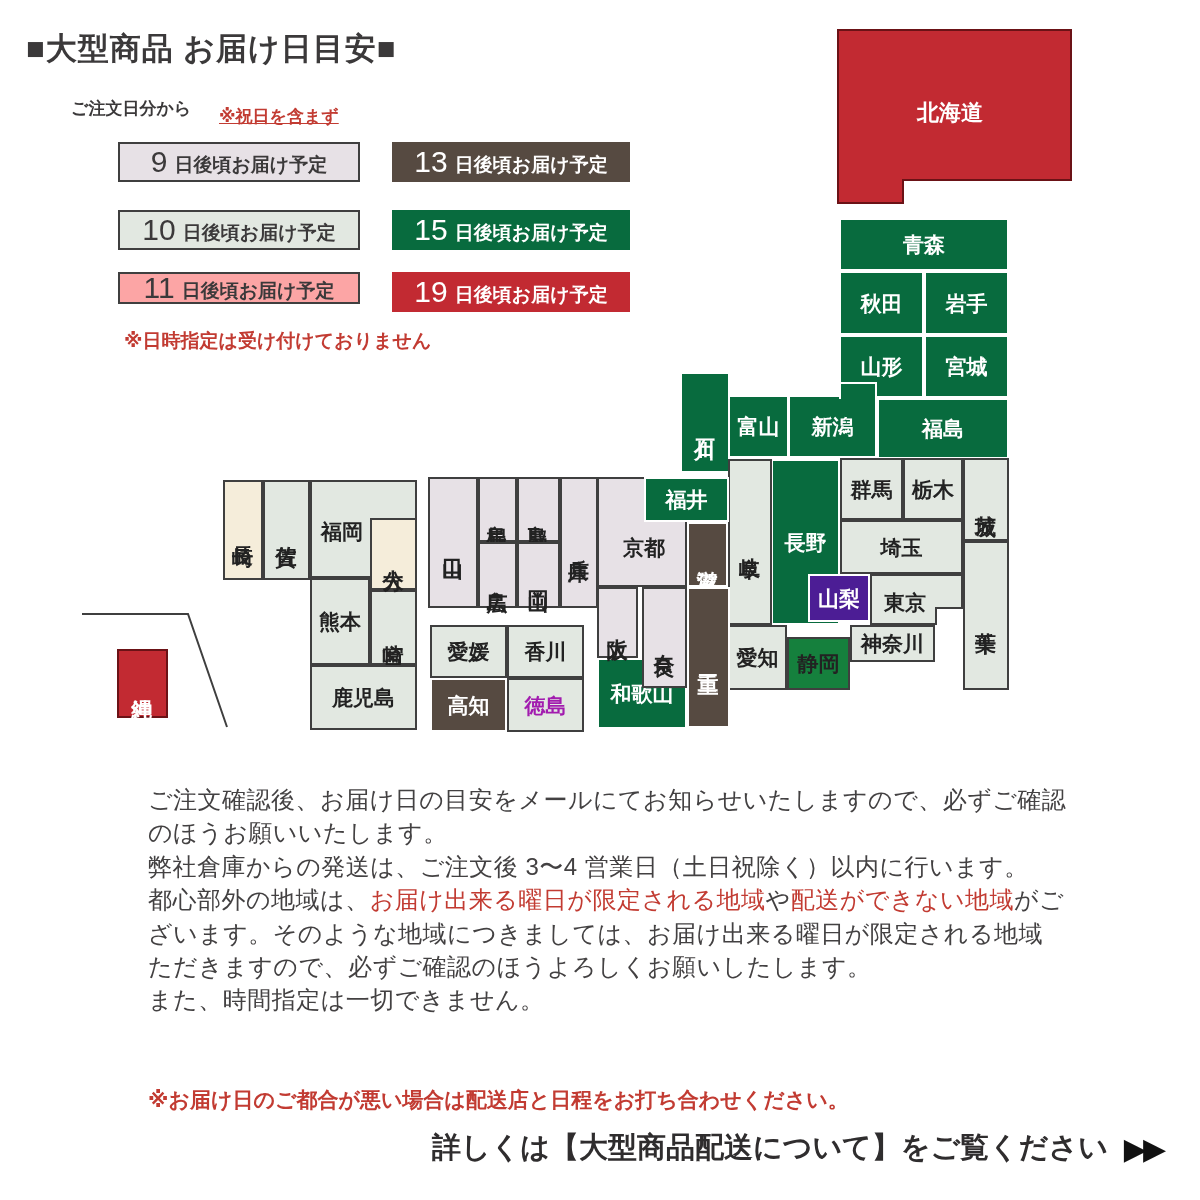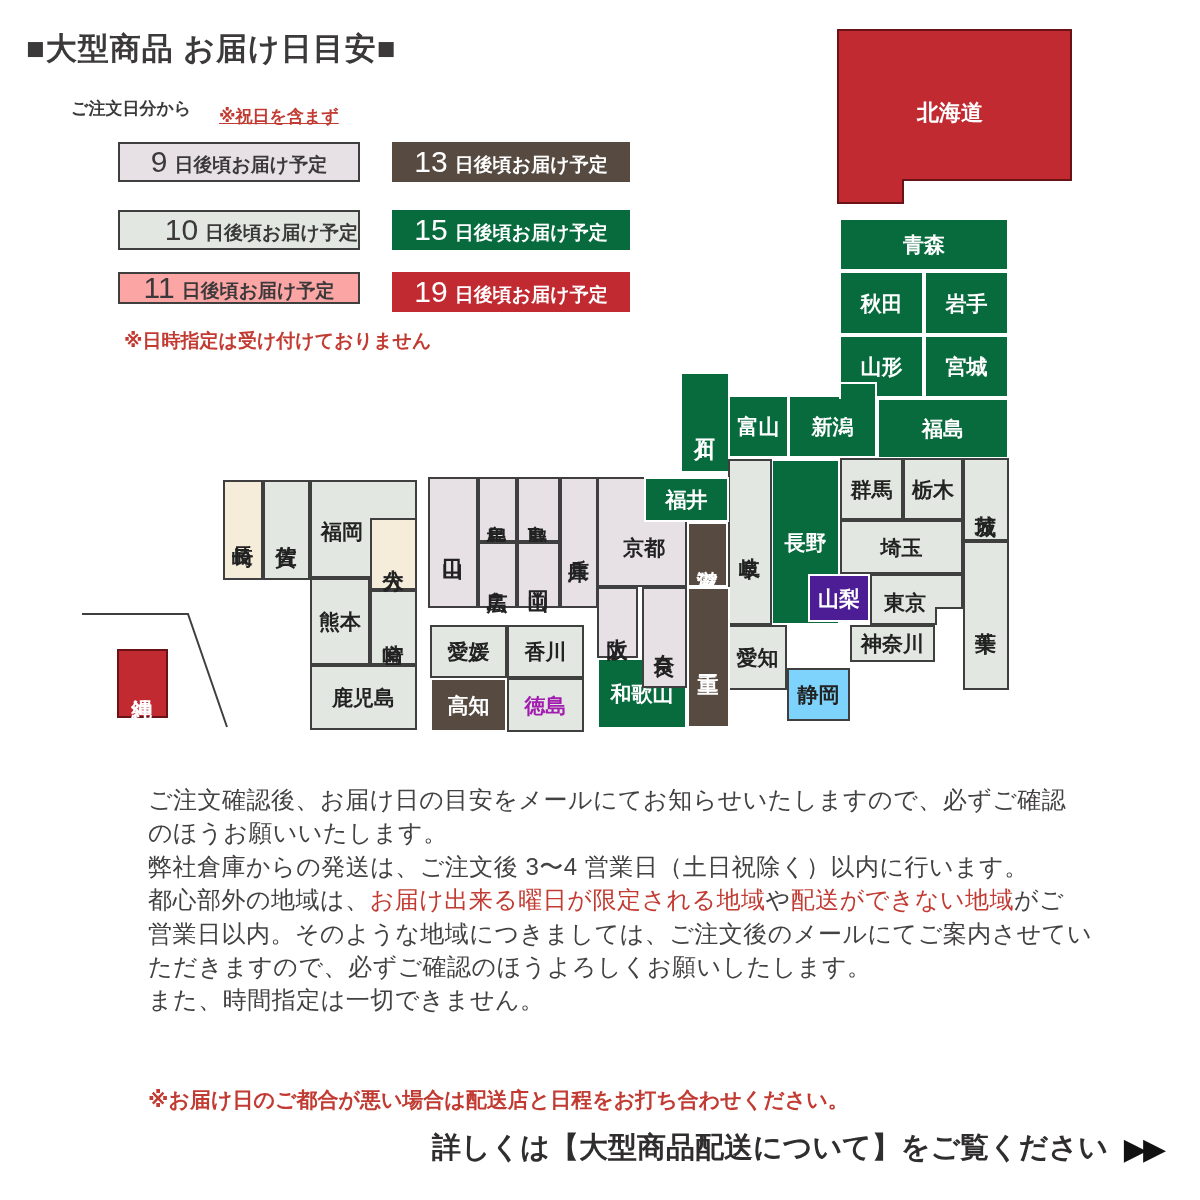--- a/index.html
+++ b/index.html
@@ -61,21 +61,21 @@
 <div class="holiday-note">※祝日を含まず</div>
 <div id="legend-layer">
     <div class="legend-box" style="left: 118px; top: 142px; width: 242px; height: 40px; background: rgb(231, 225, 230); color: rgb(59, 57, 58); border: 2px solid rgb(63, 63, 63);">
       <span class="num">9</span>
       <span class="suffix">日後頃お届け予定</span>
     </div>
     <div class="legend-box" style="left: 392px; top: 142px; width: 238px; height: 40px; background: rgb(86, 74, 65); color: rgb(255, 255, 255);">
       <span class="num">13</span>
       <span class="suffix">日後頃お届け予定</span>
     </div>
-    <div class="legend-box" style="left: 118px; top: 210px; width: 242px; height: 40px; background: rgb(226, 232, 225); color: rgb(59, 57, 58); border: 2px solid rgb(63, 63, 63); justify-content: flex-end;">
+    <div class="legend-box" style="left: 118px; top: 210px; width: 242px; height: 40px; background: rgb(226, 232, 225); color: rgb(59, 57, 58); border: 2px solid rgb(63, 63, 63);">
       <span class="num">10</span>
       <span class="suffix">日後頃お届け予定</span>
     </div>
     <div class="legend-box" style="left: 392px; top: 210px; width: 238px; height: 40px; background: rgb(8, 107, 62); color: rgb(255, 255, 255);">
       <span class="num">15</span>
       <span class="suffix">日後頃お届け予定</span>
     </div>
     <div class="legend-box" style="left: 118px; top: 272px; width: 242px; height: 32px; background: #fca5a5; color: rgb(59, 57, 58); border: 2px solid rgb(63, 63, 63);">
       <span class="num">11</span>
       <span class="suffix">日後頃お届け予定</span>
@@ -145,21 +145,21 @@
     </div>
     <div class="pref" style="left: 840px; top: 520px; width: 123px; height: 54px; background: rgb(226, 232, 225); color: rgb(34, 34, 34); border: 2px solid rgb(63, 63, 63);">
       <span class="plabel">埼玉</span>
     </div>
     <div class="pref vert" style="left: 963px; top: 541px; width: 46px; height: 149px; background: rgb(226, 232, 225); color: rgb(34, 34, 34); border: 2px solid rgb(63, 63, 63);">
       <span class="plabel">千葉</span>
     </div>
     <div class="pref" style="left: 850px; top: 625px; width: 85px; height: 37px; background: rgb(226, 232, 225); color: rgb(34, 34, 34); border: 2px solid rgb(63, 63, 63);">
       <span class="plabel">神奈川</span>
     </div>
-    <div class="pref" style="left: 787px; top: 668px; width: 63px; height: 53px; background: #7dd3fc; color: rgb(34, 34, 34); border: 2px solid rgb(63, 63, 63);">
+    <div class="pref" style="left: 787px; top: 637px; width: 63px; height: 53px; background: #15803d; color: rgb(34, 34, 34); border: 2px solid rgb(63, 63, 63);">
       <span class="plabel">静岡</span>
     </div>
     <div class="pref" style="left: 728px; top: 625px; width: 59px; height: 65px; background: rgb(226, 232, 225); color: rgb(34, 34, 34); border: 2px solid rgb(63, 63, 63);">
       <span class="plabel">愛知</span>
     </div>
     <div class="pref vert" style="left: 728px; top: 459px; width: 44px; height: 166px; background: rgb(226, 232, 225); color: rgb(34, 34, 34); border: 2px solid rgb(63, 63, 63);">
       <span class="plabel">岐阜</span>
     </div>
     <div class="pref vert" style="left: 560px; top: 477px; width: 38px; height: 131px; background: rgb(231, 225, 230); color: rgb(34, 34, 34); border: 2px solid rgb(63, 63, 63);">
       <span class="plabel">兵庫</span>
@@ -233,21 +233,21 @@
     <div class="pref" style="left: 839px; top: 382px; width: 38px; height: 17px; background: rgb(8, 107, 62); border-width: 2px 2px 0px; border-bottom-style: initial; border-bottom-color: initial; border-image: initial; border-left-style: solid; border-left-color: rgb(255, 255, 255); border-top-style: solid; border-top-color: rgb(255, 255, 255); border-right-style: solid; border-right-color: rgb(255, 255, 255);"></div>
     <div class="pref" style="left: 935px; top: 607px; width: 28px; height: 18px; background: rgb(255, 255, 255); border-width: 2px 0px 0px 2px; border-right-style: initial; border-bottom-style: initial; border-right-color: initial; border-bottom-color: initial; border-image: initial; border-left-style: solid; border-left-color: rgb(63, 63, 63); border-top-style: solid; border-top-color: rgb(63, 63, 63);"></div>
   </div>
 <div class="free-label" id="hokkaido-label" style="left: 950px; top: 113px;">北海道</div>
 
 <div class="notes" id="notes">
     <div class="note-line"><span>ご注文確認後、お届け日の目安をメールにてお知らせいたしますので、必ずご確認</span></div>
     <div class="note-line"><span>のほうお願いいたします。</span></div>
     <div class="note-line"><span>弊社倉庫からの発送は、ご注文後 3〜4 営業日（土日祝除く）以内に行います。</span></div>
     <div class="note-line"><span>都心部外の地域は、</span><span class="note-red">お届け出来る曜日が限定される地域</span><span>や</span><span class="note-red">配送ができない地域</span><span>がご</span></div>
-    <div class="note-line"><span>営業日以内。そのような地域につきましては、ご注文後のメールにてご案内させてい</span></div>
+    <div class="note-line"><span>ざいます。そのような地域につきましては、お届け出来る曜日が限定される地域</span></div>
     <div class="note-line"><span>ただきますので、必ずご確認のほうよろしくお願いしたします。</span></div>
     <div class="note-line"><span>また、時間指定は一切できません。</span></div>
   </div>
 <div class="warning-note">※お届け日のご都合が悪い場合は配送店と日程をお打ち合わせください。</div>
 
 <div class="footer-line">
   <span>詳しくは【大型商品配送について】をご覧ください</span>
   <span class="footer-arrows">▶▶</span>
 </div>
 

